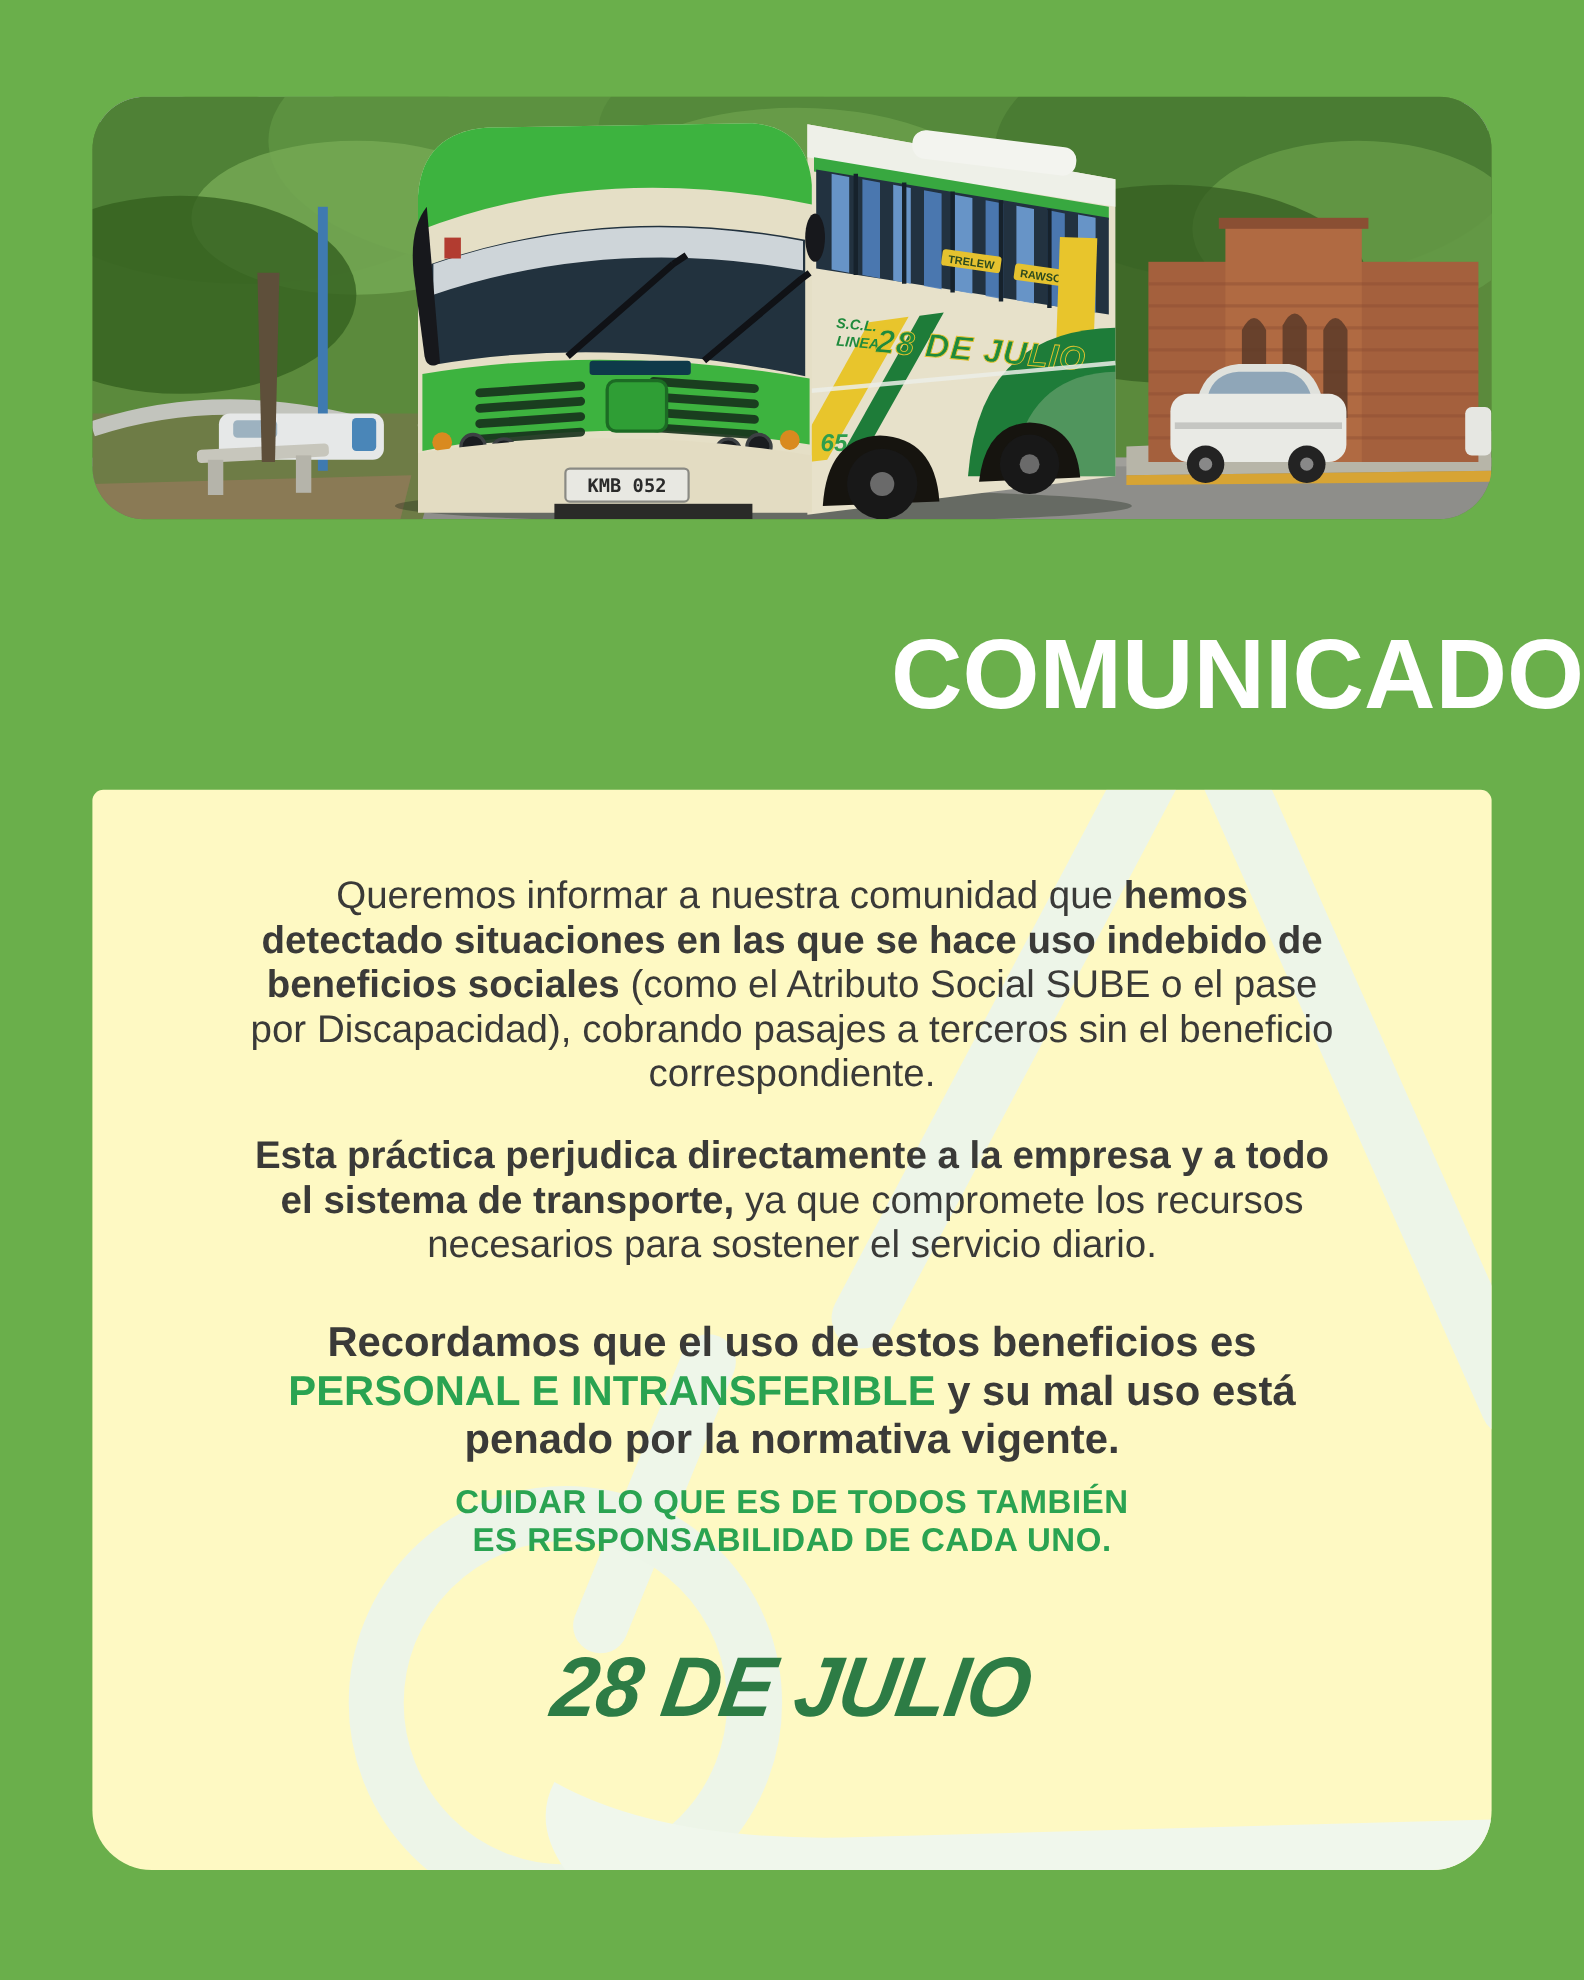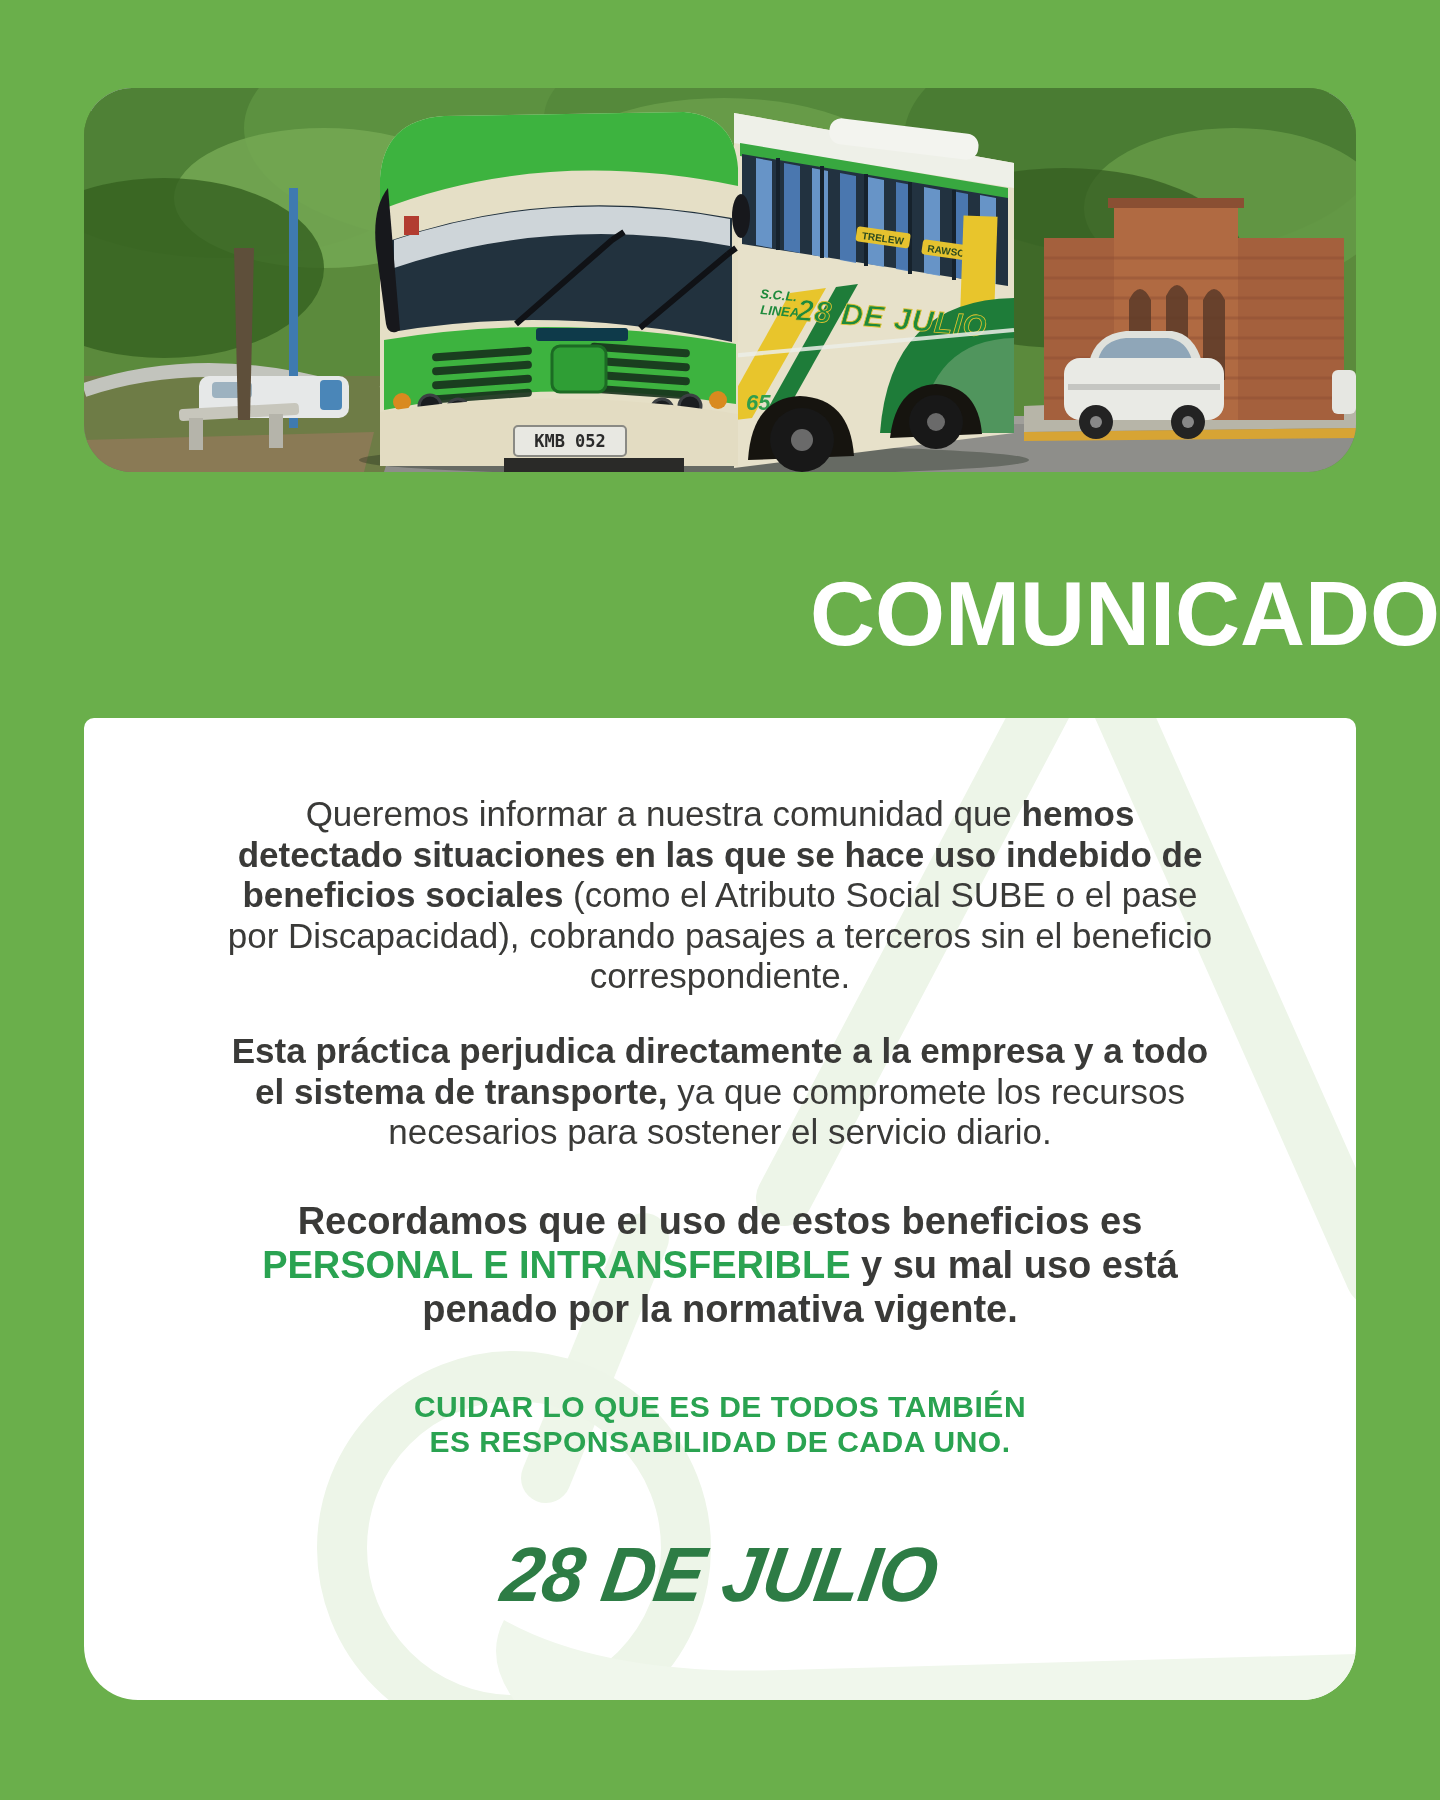--- a/index.html
+++ b/index.html
@@ -17,30 +17,30 @@
   
   .headline{
     position:absolute;left:0;top:508px;width:1440px;
     text-align:right;color:#ffffff;font-weight:bold;
     font-size:90px;line-height:1.04;letter-spacing:0px;
   }
   .headline span{display:block;}
   
   .card{
     position:absolute;left:84px;top:718px;width:1272px;height:982px;
-    background:#ffffff;border-radius:10px 10px 54px 54px;overflow:hidden;
+    background:#fef9c3;border-radius:10px 10px 54px 54px;overflow:hidden;
   }
   .card .watermark{position:absolute;left:0;top:0;width:1272px;height:982px;}
   .card .content{
     position:relative;z-index:2;box-sizing:border-box;
     padding:76px 140px 0 140px;text-align:center;color:#3a3a38;
   }
   .content p{margin:0 auto 34px auto;max-width:985px;font-size:35px;line-height:1.16;}
   .content p.p2{margin-bottom:46px;}
-  .content p.p3{font-size:38px;font-weight:bold;margin-bottom:59px;}
+  .content p.p3{font-size:38px;font-weight:bold;margin-bottom:18px;}
   .content p.p4{font-size:30px;font-weight:bold;color:#2aa351;letter-spacing:.5px;margin-bottom:0;}
   .seg-bold{font-weight:bold;}
   .seg-green{color:#2aa351;font-weight:bold;}
   .logo-wrap{margin-top:72px;}
   .logo-text{
     display:inline-block;font-size:74px;font-weight:bold;font-style:italic;
     color:#2d7c45;transform:skewX(-9deg) scaleY(1.04);letter-spacing:-1px;white-space:nowrap;
   }
 </style>
 </head>

